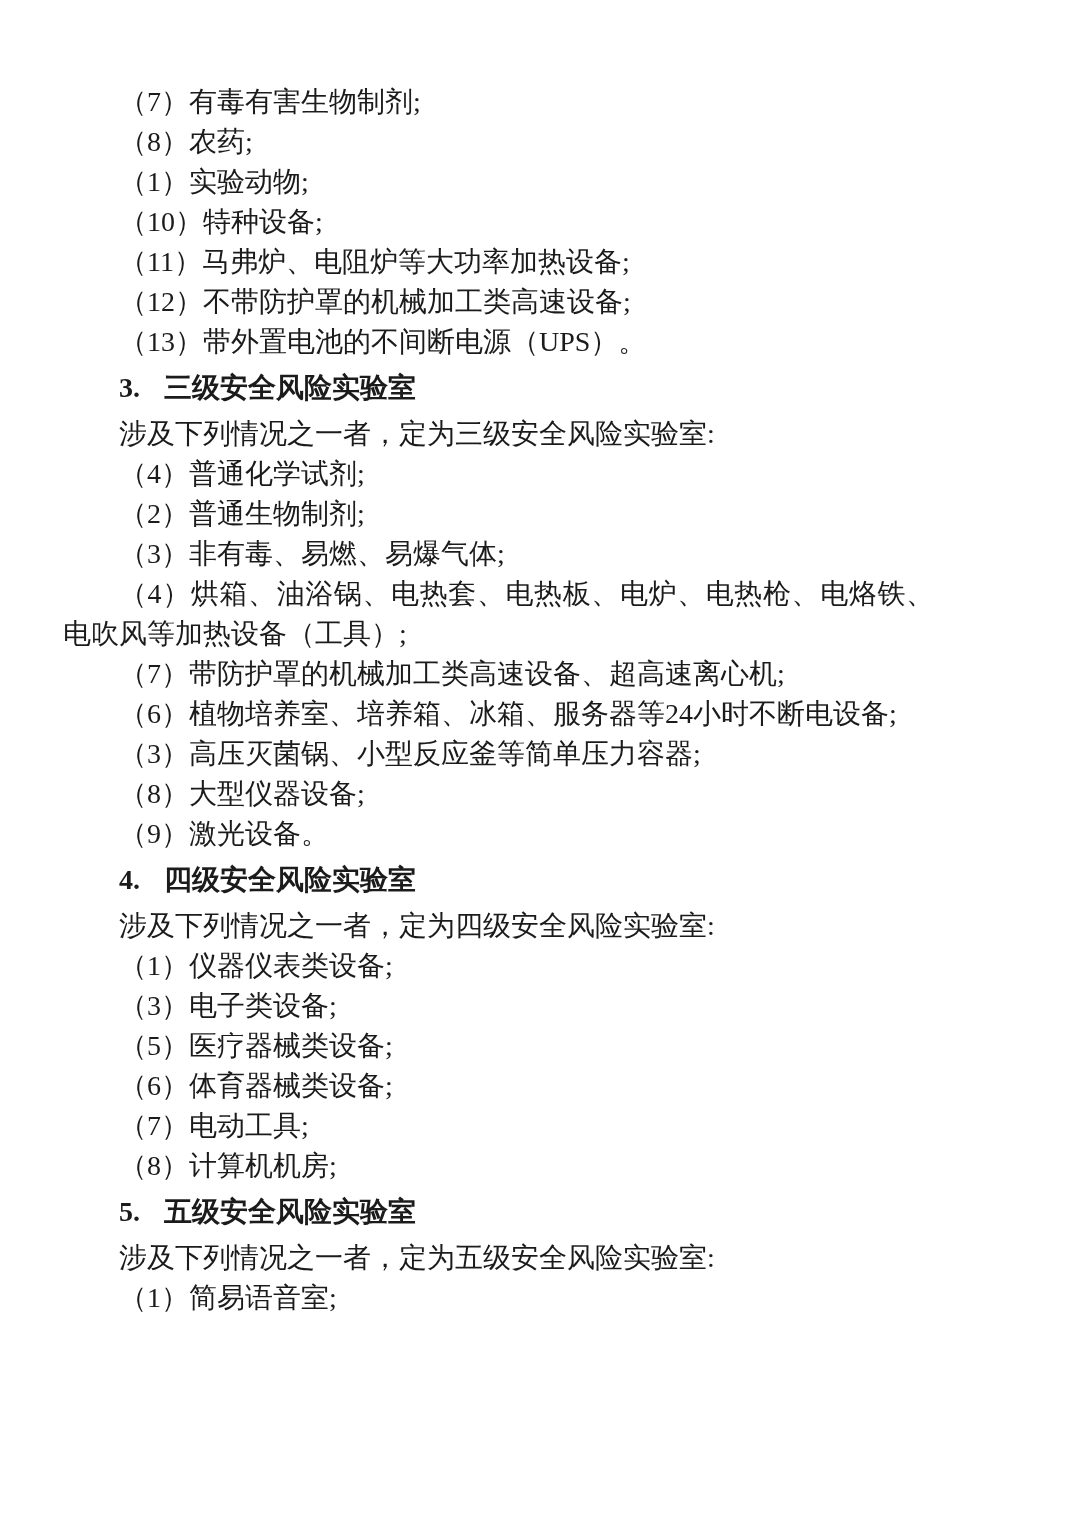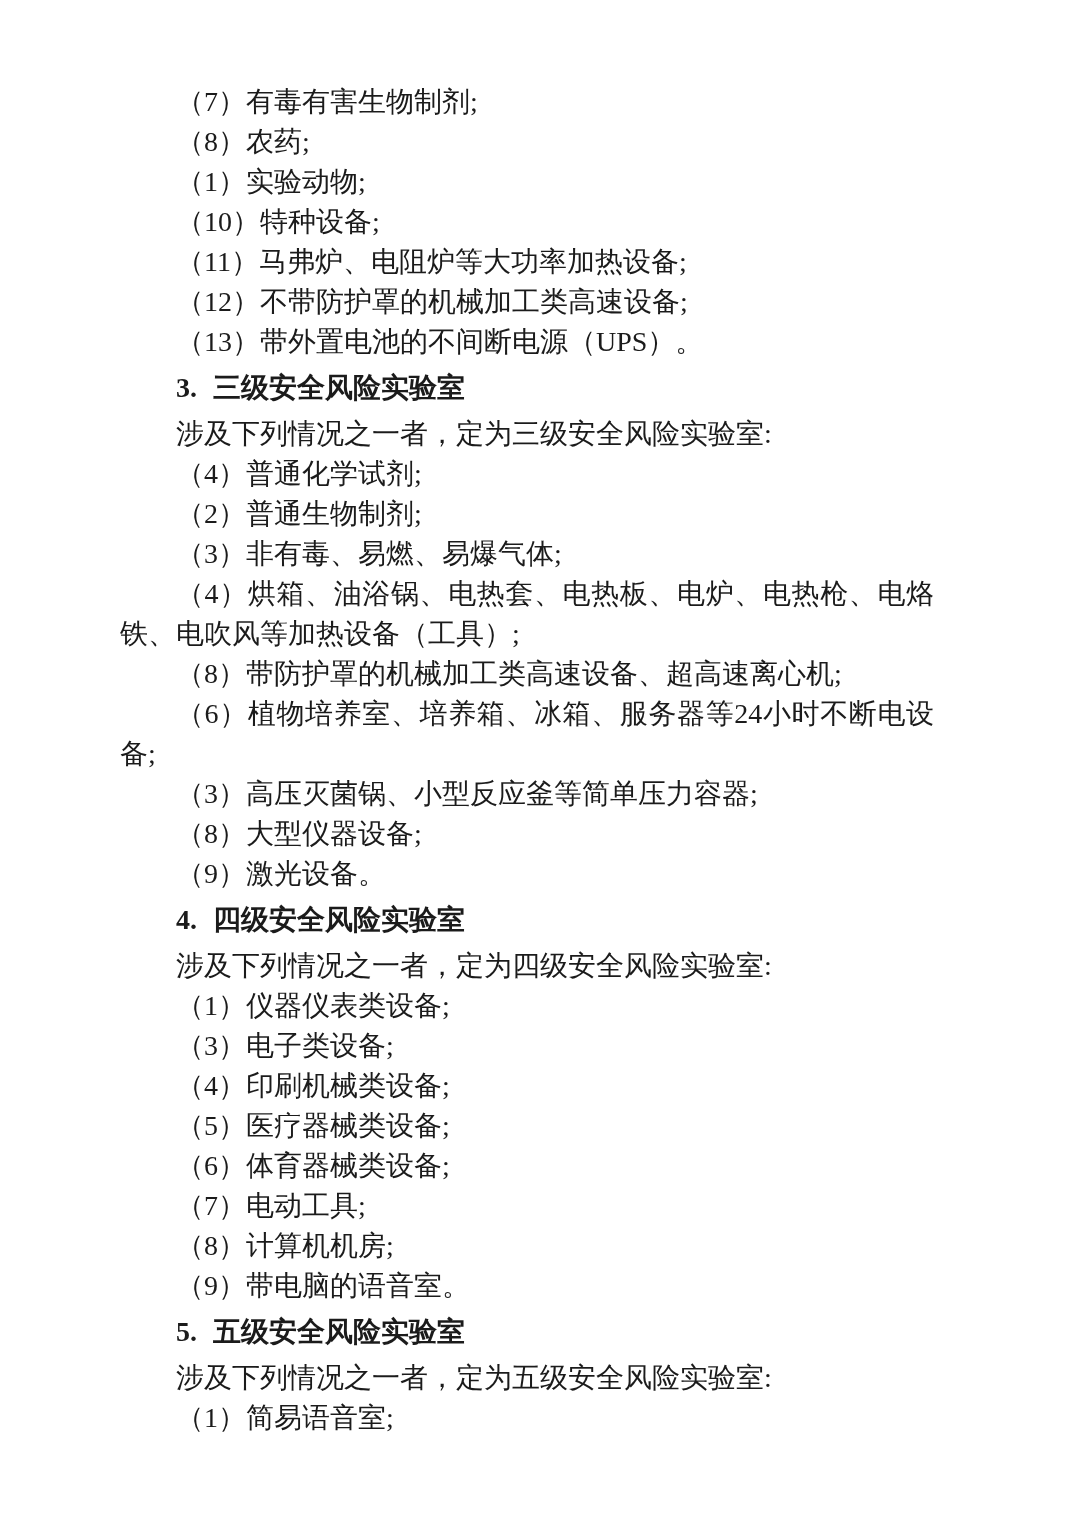--- a/index.html
+++ b/index.html
@@ -6,21 +6,21 @@
     margin: 0;
     padding: 0;
     background: #ffffff;
   }
   .page {
     position: relative;
     width: 1080px;
     height: 1527px;
     background: #ffffff;
     box-sizing: border-box;
-    padding: 82px 146px 0 120px;
+    padding: 82px 146px 0 63px;
     overflow: hidden;
     font-family: "Liberation Serif", "DejaVu Serif", serif;
     color: #1b1b1b;
   }
   .para {
     margin: 0;
     font-size: 28px;
     line-height: 40px;
     text-align: justify;
     text-indent: 2em;
@@ -28,21 +28,21 @@
   }
   .heading {
     margin: 6px 0;
     font-size: 28px;
     line-height: 40px;
     font-weight: bold;
     text-indent: 2em;
     white-space: nowrap;
   }
   .sec-title {
-    margin-left: 16px;
+    margin-left: 24px;
   }
 </style>
 </head>
 <body>
 
 <div class="page">
 
   <p class="para">（7）有毒有害生物制剂;</p>
   <p class="para">（8）农药;</p>
   <p class="para">（1）实验动物;</p>
@@ -52,38 +52,36 @@
   <p class="para">（13）带外置电池的不间断电源（UPS）。</p>
 
   <p class="heading">
     <span class="sec-num">3.</span><span class="sec-title">三级安全风险实验室</span>
   </p>
   <p class="para">涉及下列情况之一者，定为三级安全风险实验室:</p>
   <p class="para">（4）普通化学试剂;</p>
   <p class="para">（2）普通生物制剂;</p>
   <p class="para">（3）非有毒、易燃、易爆气体;</p>
   <p class="para">（4）烘箱、油浴锅、电热套、电热板、电炉、电热枪、电烙铁、电吹风等加热设备（工具）;</p>
-  <p class="para">（8）带防护罩的机械加工类高速设备、超高速离心机;</p>
+  <p class="para">（7）带防护罩的机械加工类高速设备、超高速离心机;</p>
   <p class="para">（6）植物培养室、培养箱、冰箱、服务器等24小时不断电设备;</p>
   <p class="para">（3）高压灭菌锅、小型反应釜等简单压力容器;</p>
   <p class="para">（8）大型仪器设备;</p>
   <p class="para">（9）激光设备。</p>
 
   <p class="heading">
     <span class="sec-num">4.</span><span class="sec-title">四级安全风险实验室</span>
   </p>
   <p class="para">涉及下列情况之一者，定为四级安全风险实验室:</p>
   <p class="para">（1）仪器仪表类设备;</p>
   <p class="para">（3）电子类设备;</p>
-  <p class="para">（4）印刷机械类设备;</p>
   <p class="para">（5）医疗器械类设备;</p>
   <p class="para">（6）体育器械类设备;</p>
   <p class="para">（7）电动工具;</p>
   <p class="para">（8）计算机机房;</p>
-  <p class="para">（9）带电脑的语音室。</p>
 
   <p class="heading">
     <span class="sec-num">5.</span><span class="sec-title">五级安全风险实验室</span>
   </p>
   <p class="para">涉及下列情况之一者，定为五级安全风险实验室:</p>
   <p class="para">（1）简易语音室;</p>
 
 </div>
 
 </body></html>

